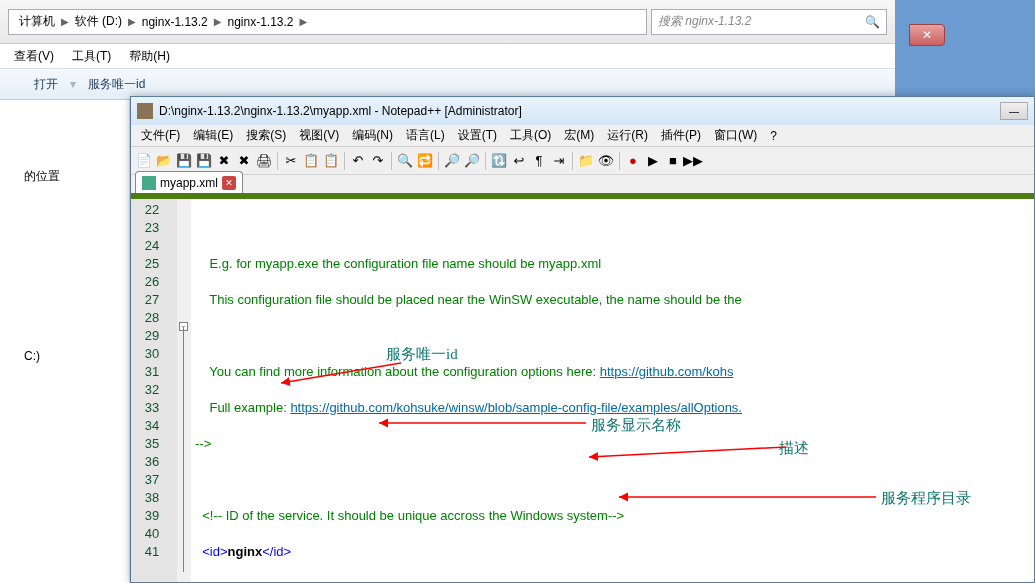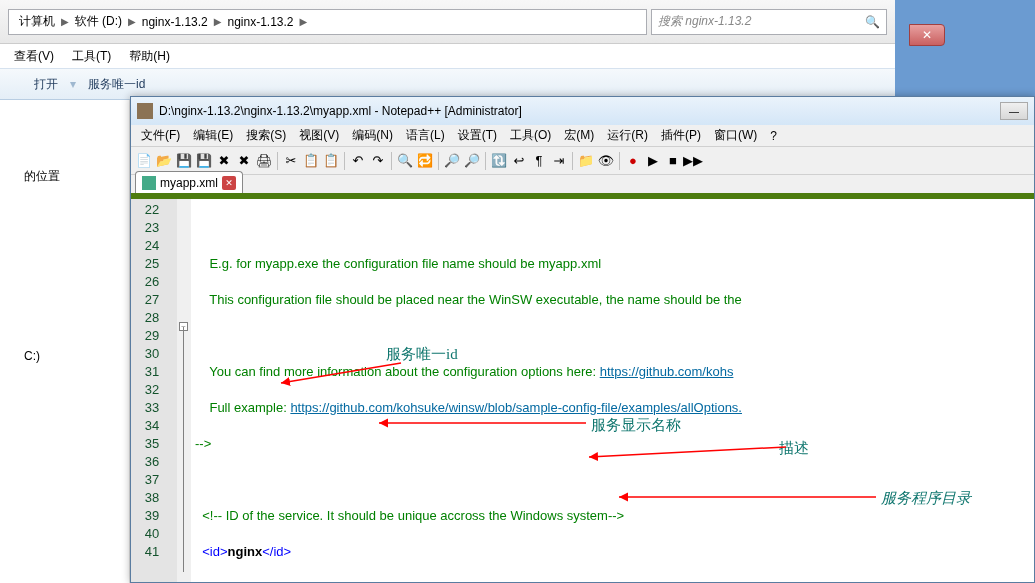--- a/index.html
+++ b/index.html
@@ -210,19 +210,19 @@
       <div class="anno" style="left:400px; top:217px;">服务显示名称</div>
       <svg class="arrow-svg" style="left:180px; top:218px;" width="230" height="12">
           <line x1="215" y1="6" x2="8" y2="6" stroke="#ff0000" stroke-width="1.5" marker-end="url(#ah1)"></line>
         </svg>
 
       <div class="anno" style="left:588px; top:240px;">描述</div>
       <svg class="arrow-svg" style="left:390px; top:244px;" width="220" height="20">
           <line x1="205" y1="4" x2="8" y2="14" stroke="#ff0000" stroke-width="1.5" marker-end="url(#ah1)"></line>
         </svg>
 
-      <div class="anno" style="left:690px; top:290px;font-style:italic;">服务程序目录</div>
+      <div class="anno" style="left:690px; top:290px;">服务程序目录</div>
       <svg class="arrow-svg" style="left:420px; top:292px;" width="280" height="20">
           <line x1="265" y1="6" x2="8" y2="6" stroke="#ff0000" stroke-width="1.5" marker-end="url(#ah1)"></line>
         </svg>
     </div>
   </div>
 </div>
 
 </body></html>

